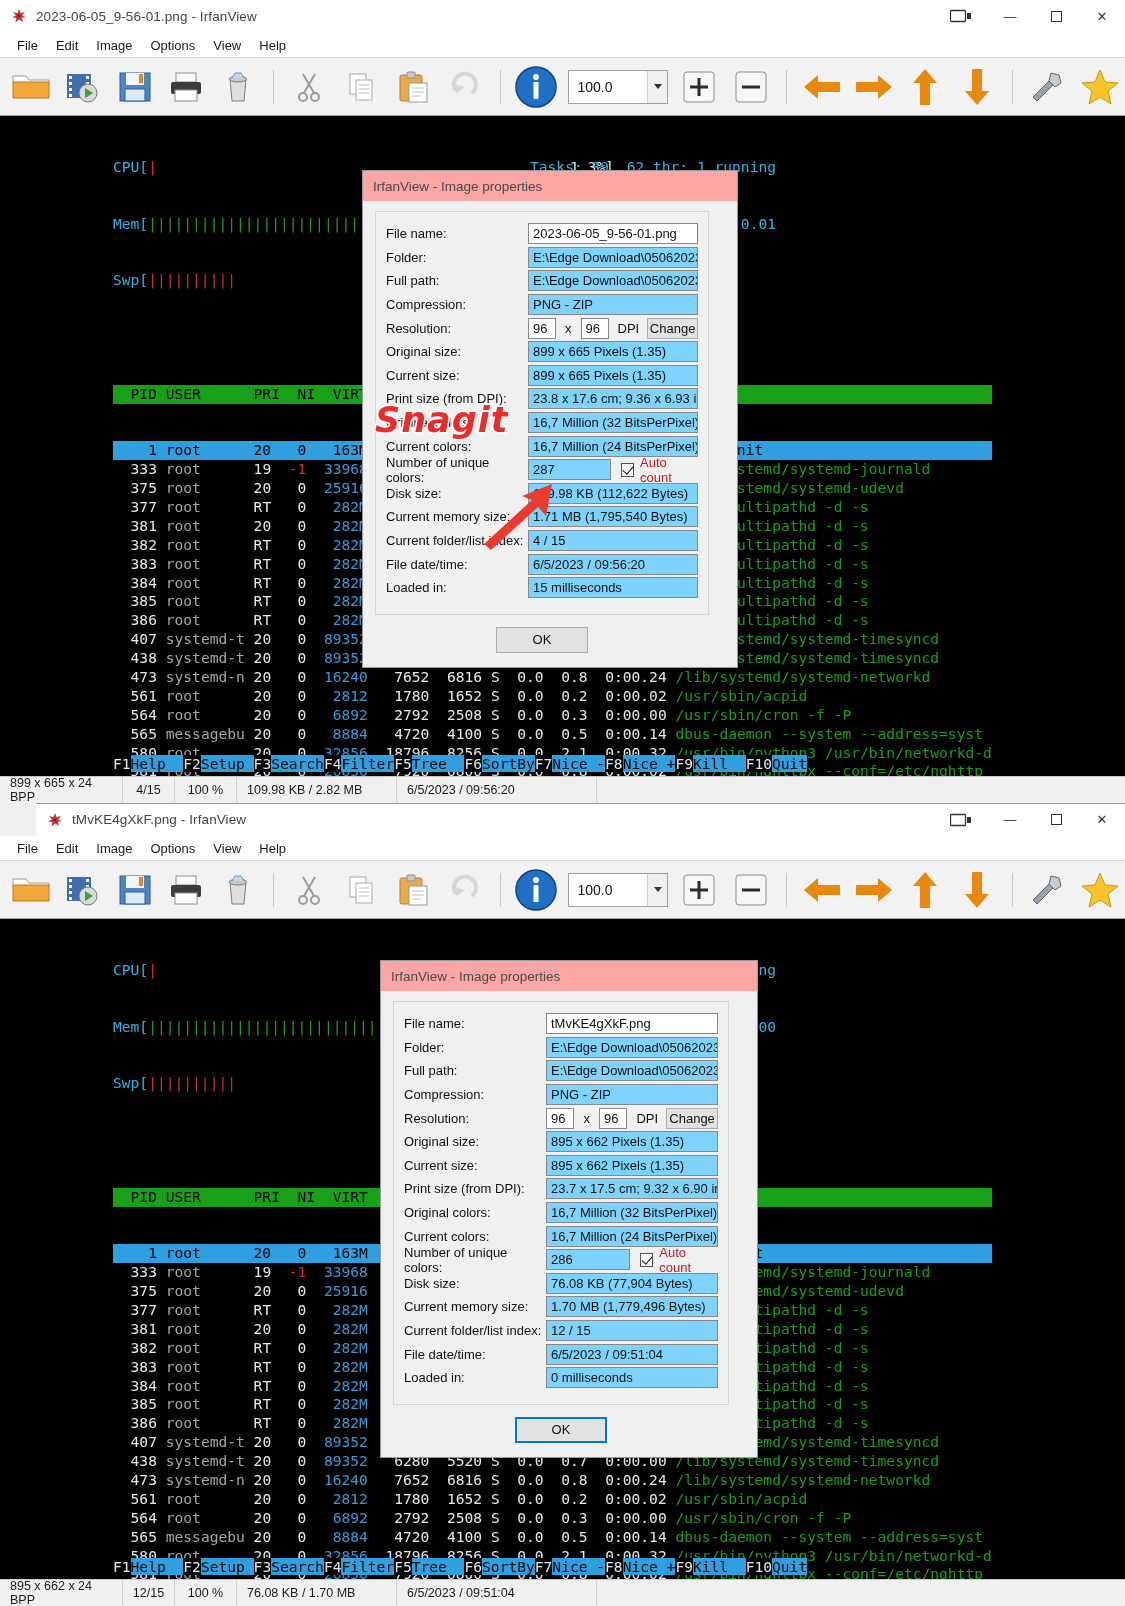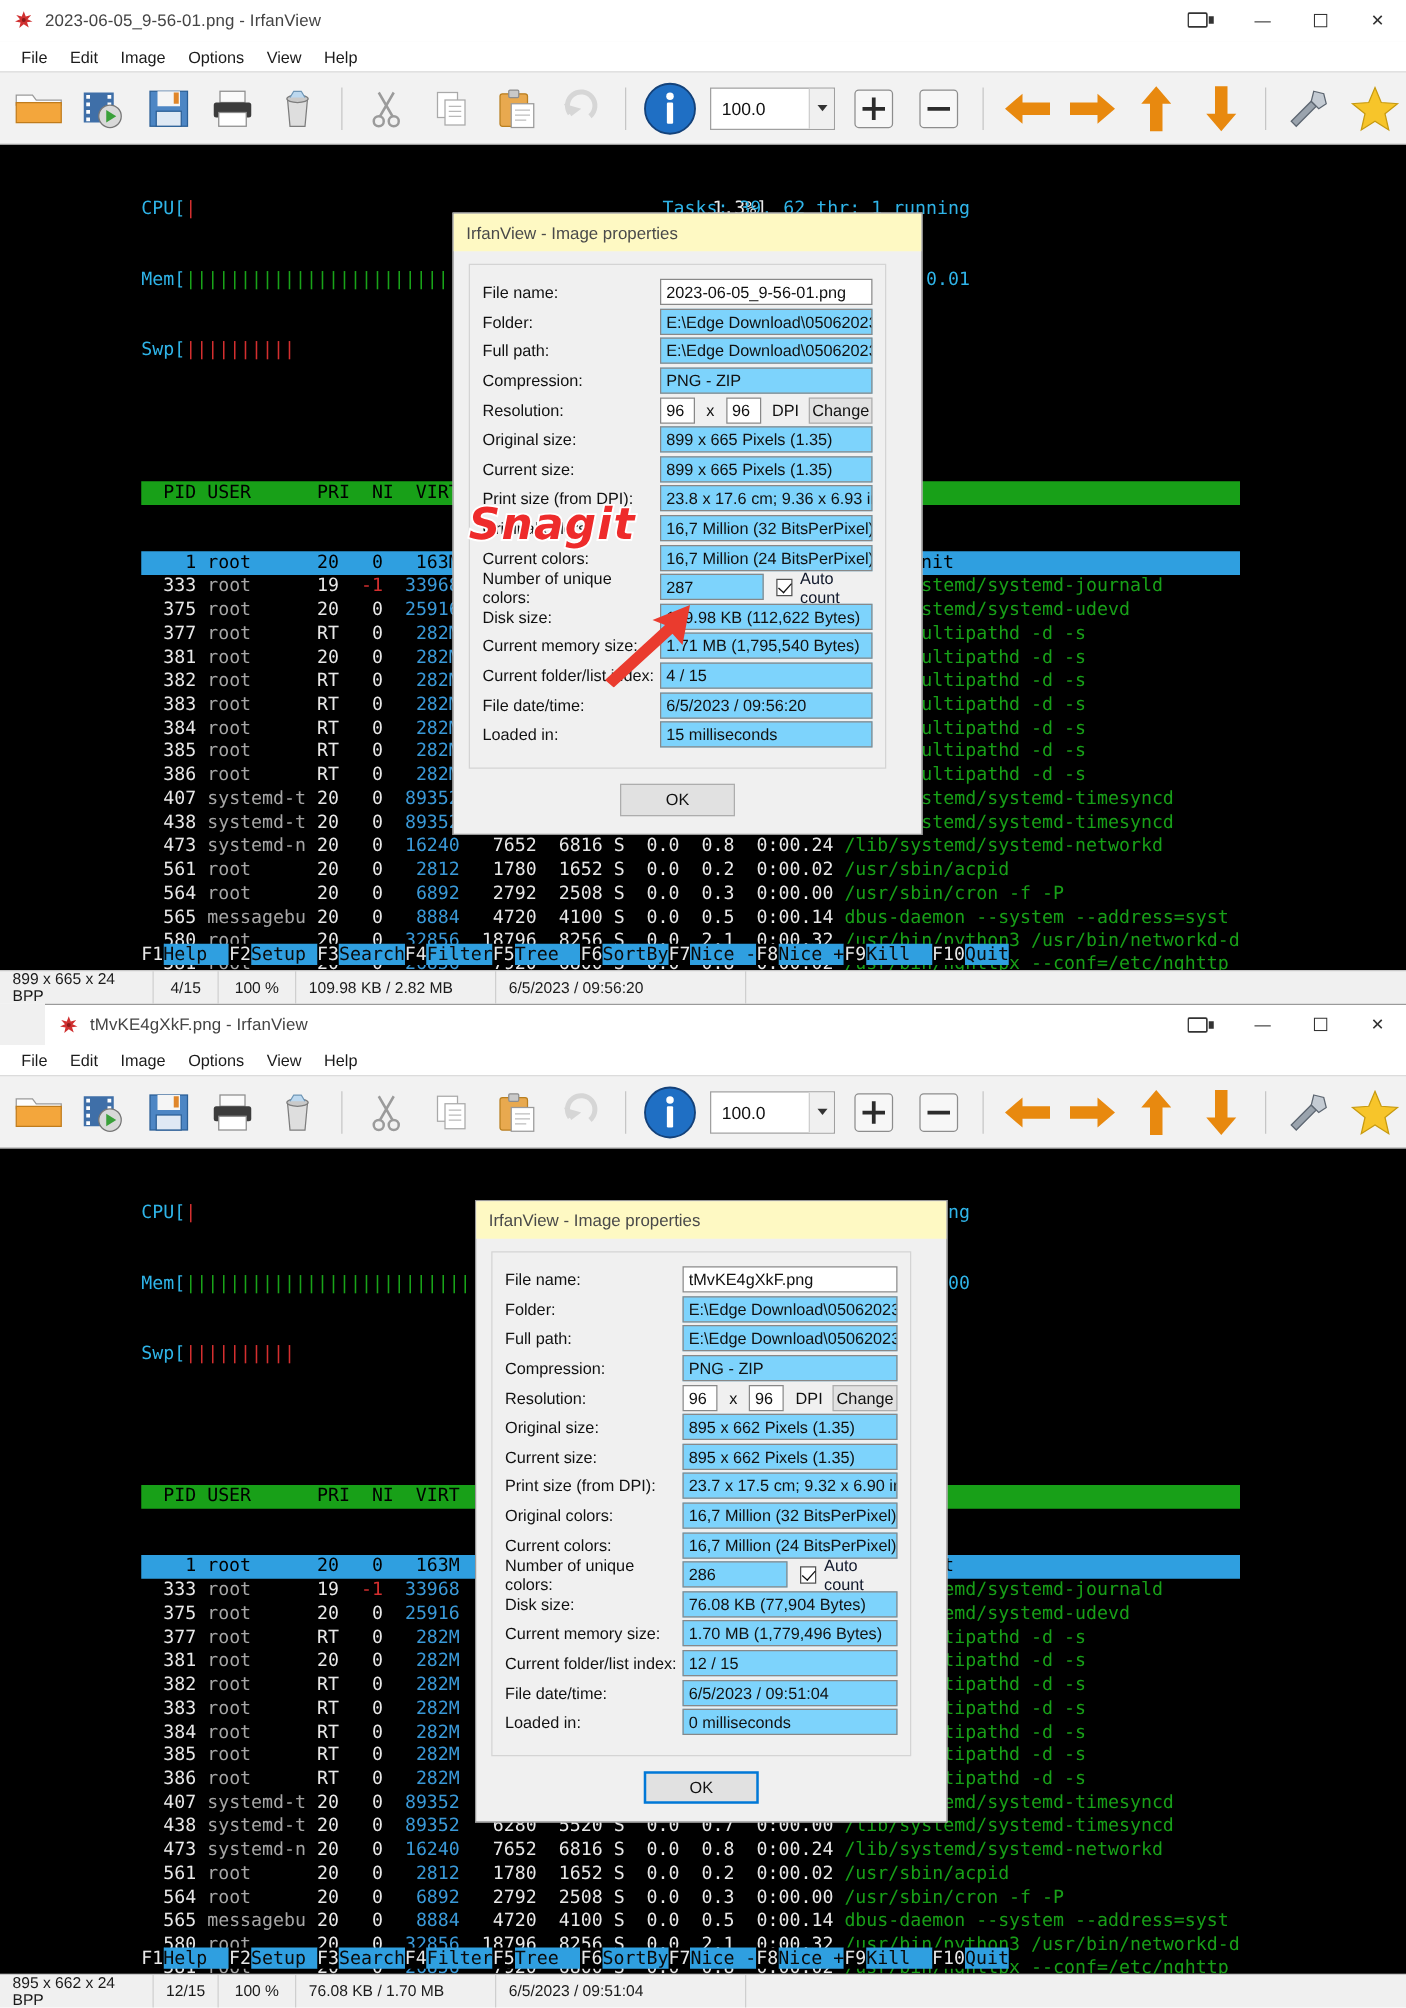--- a/index.html
+++ b/index.html
@@ -99,21 +99,21 @@
   .sb-cell.w5 { width:200px; }
   .sb-cell.last { border-right:1px solid #cfcfcf; flex:none; }
   .sb-fill { flex:1; }
 
   
   .dialog {
     position:absolute; background:#f0f0f0; border:1px solid #999;
     box-shadow:0 0 0 0 rgba(0,0,0,0);
   }
   .dlg-title {
-    height:30px; background:#fef9c3; display:flex; align-items:center;
+    height:30px; background:#fca5a5; display:flex; align-items:center;
     padding-left:10px; font-size:13.5px; color:#4a4a4a;
   }
   .dlg-body { padding:10px 16px 0 0; position:relative; }
   .dlg-panel {
     margin:0 12px; border:1px solid #d4d4d4; background:#f0f0f0;
     padding:10px 10px 14px 10px;
   }
   .frow { display:flex; align-items:center; height:23.6px; margin-bottom:0; }
   .flabel { font-size:13px; color:#111; flex:none; }
   .finput {
@@ -133,21 +133,21 @@
   .chk-wrap { display:flex; align-items:center; margin-left:10px; }
   .chkbox {
     width:14px; height:14px; border:1px solid #505050; background:#fff;
     position:relative; margin-right:6px;
   }
   .chkbox:after {
     content:""; position:absolute; left:3.5px; top:0.5px;
     width:5px; height:9px; border:solid #111; border-width:0 1.6px 1.6px 0;
     transform:rotate(42deg);
   }
-  .chk-lbl { font-size:13px; color:#0f172a; }
+  .chk-lbl { font-size:13px; color:#b91c1c; }
   .ok-row { display:flex; justify-content:center; padding:12px 0 14px 0; }
   .btn-ok { width:92px; height:26px; }
   .btn-ok.focus { border:2px solid #0078d7; }
 
   
   .wm {
     position:absolute; font-family:"DejaVu Sans", sans-serif;
     font-weight:bold; font-style:italic; color:#ee2b2b;
     -webkit-text-stroke:3px #ffffff; paint-order:stroke fill;
     pointer-events:none; letter-spacing:1px;

